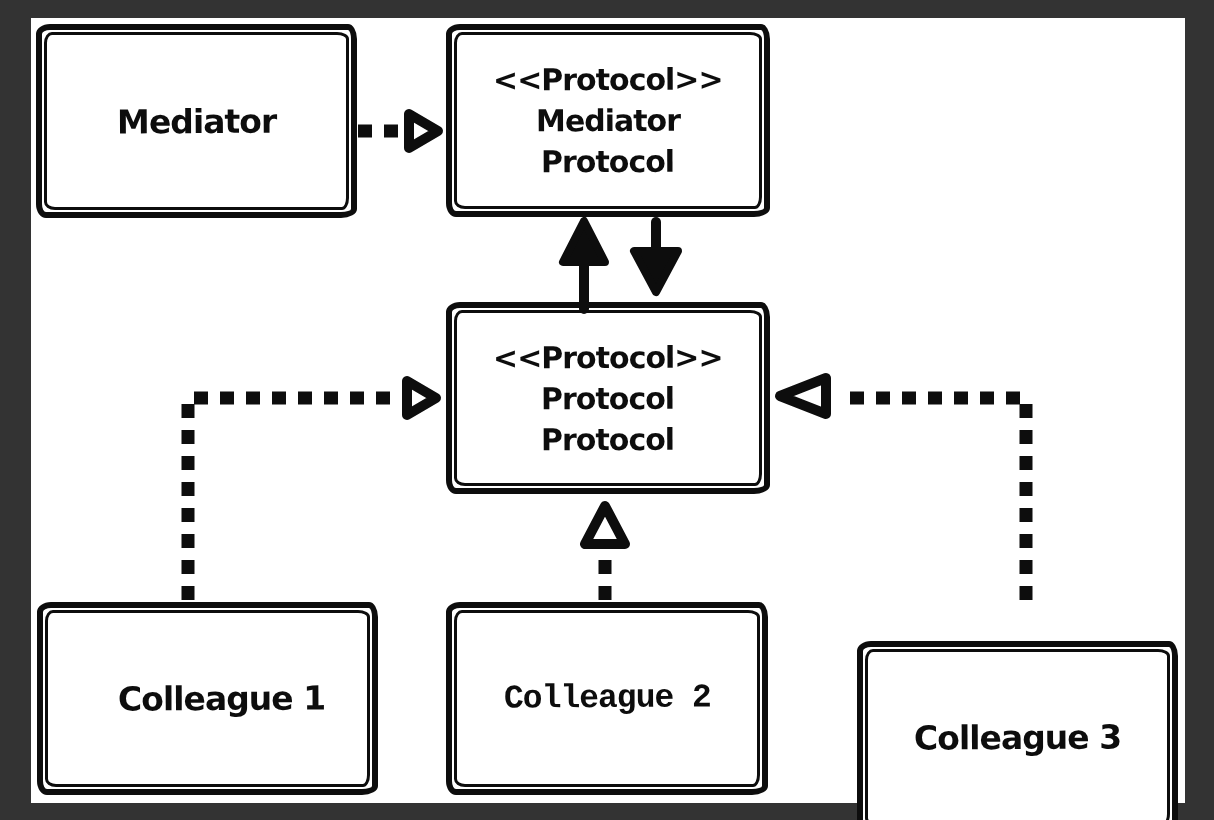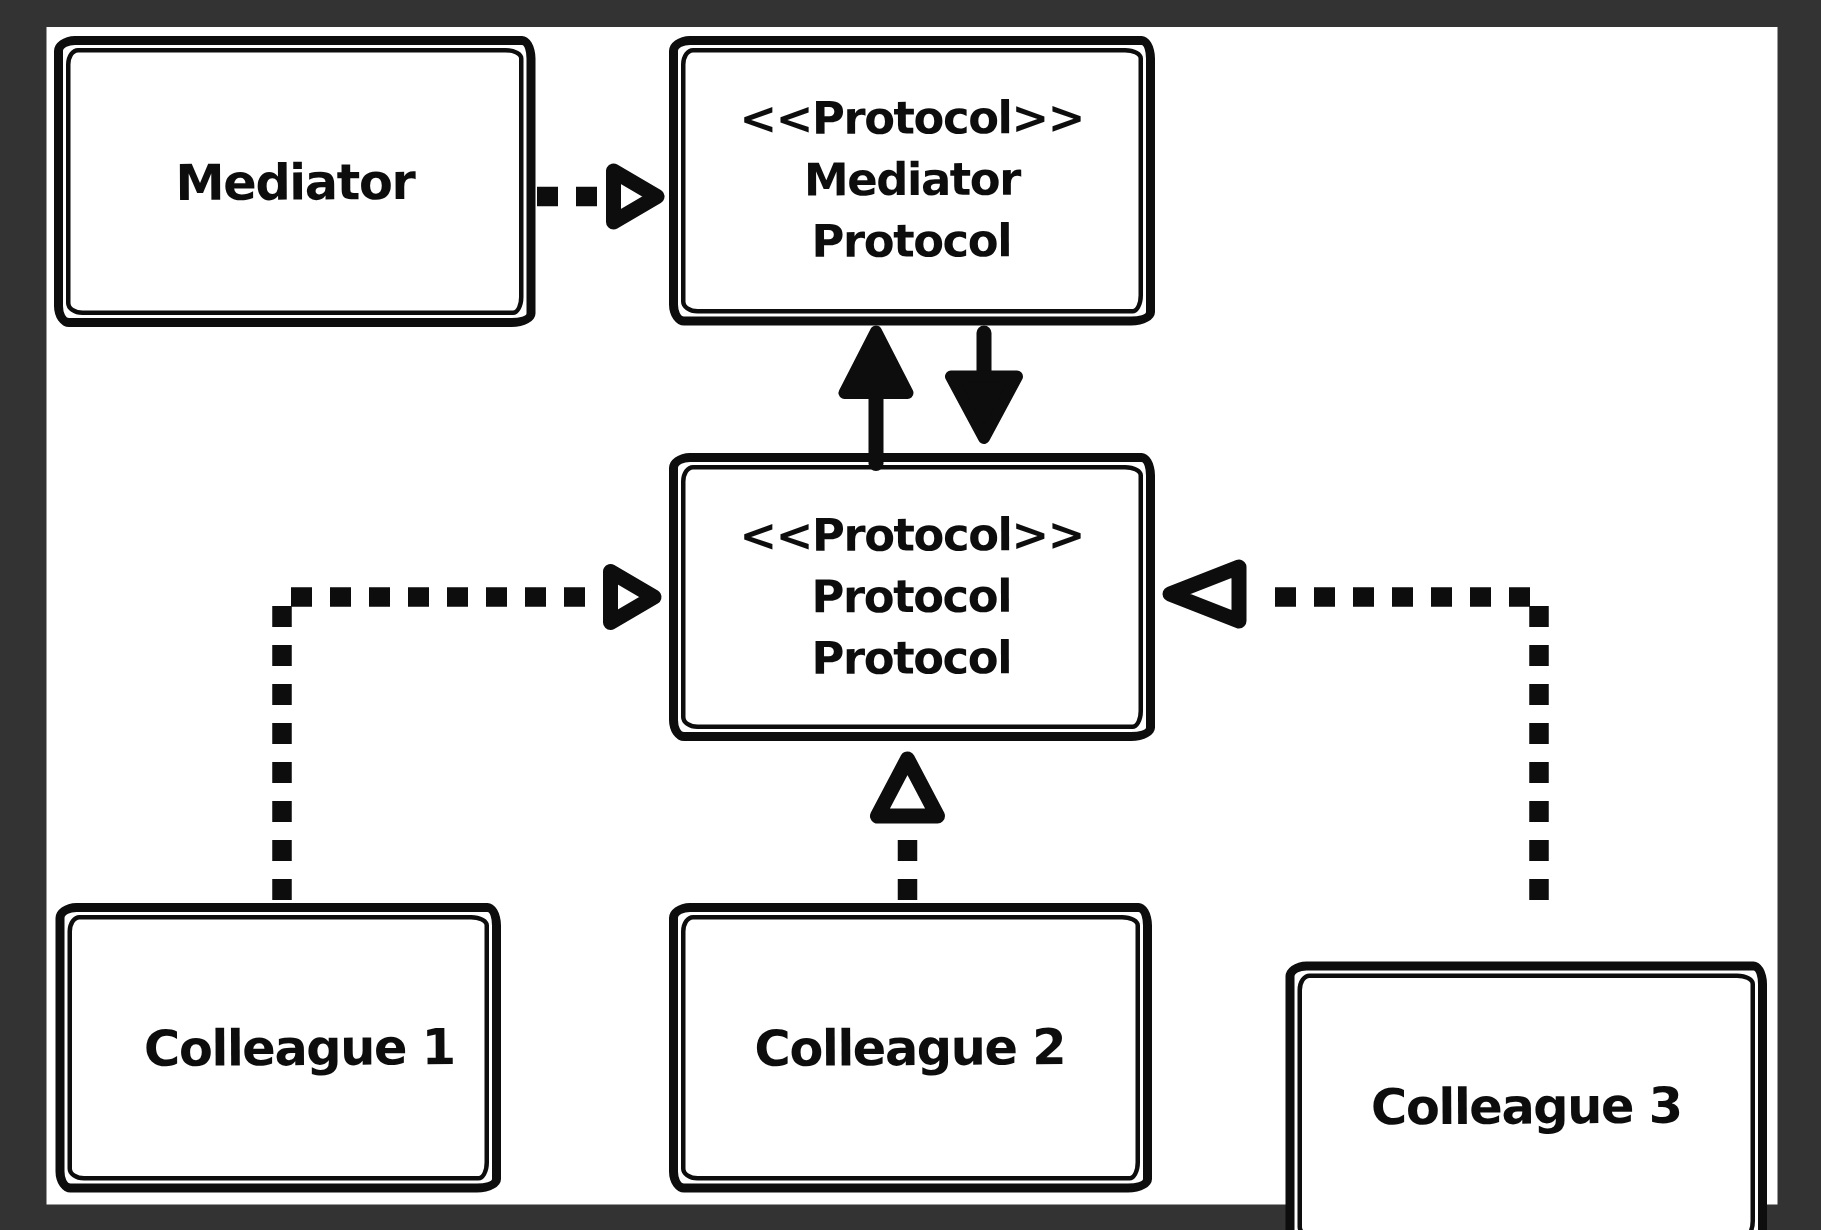--- a/index.html
+++ b/index.html
@@ -51,22 +51,22 @@
   .node .pline{
     font-size:30px;
     font-weight:bold;
     line-height:41px;
     letter-spacing:-1px;
     transform:rotate(-0.2deg);
   }
   #n-mediator          {left:36px;  top:24px;  width:321px; height:194px;}
   #n-mediator-protocol {left:446px; top:24px;  width:324px; height:193px;}
   #n-colleague-protocol{left:446px; top:302px; width:324px; height:192px;}
-  #n-colleague-1       {left:37px;  top:602px; width:297px; height:193px;padding-left:28px;}
-  #n-colleague-2       {left:446px; top:602px; width:322px; height:193px;}
+  #n-colleague-1       {left:37px;  top:602px; width:341px; height:193px;padding-left:28px;}
+  #n-colleague-2       {left:446px; top:602px; width:322px; height:193px;font-family:Liberation Mono, monospace;}
   #n-colleague-3       {left:857px; top:602px; width:321px; height:193px;margin-top:39px;}
 
   svg.wires{
     position:absolute;
     left:0;top:0;width:1214px;height:820px;
     z-index:3;
     pointer-events:none;
   }
   .dash{stroke:var(--ink);stroke-width:13;stroke-dasharray:14 12;fill:none;}
   .solid{stroke:var(--ink);stroke-width:10;stroke-linecap:round;}

